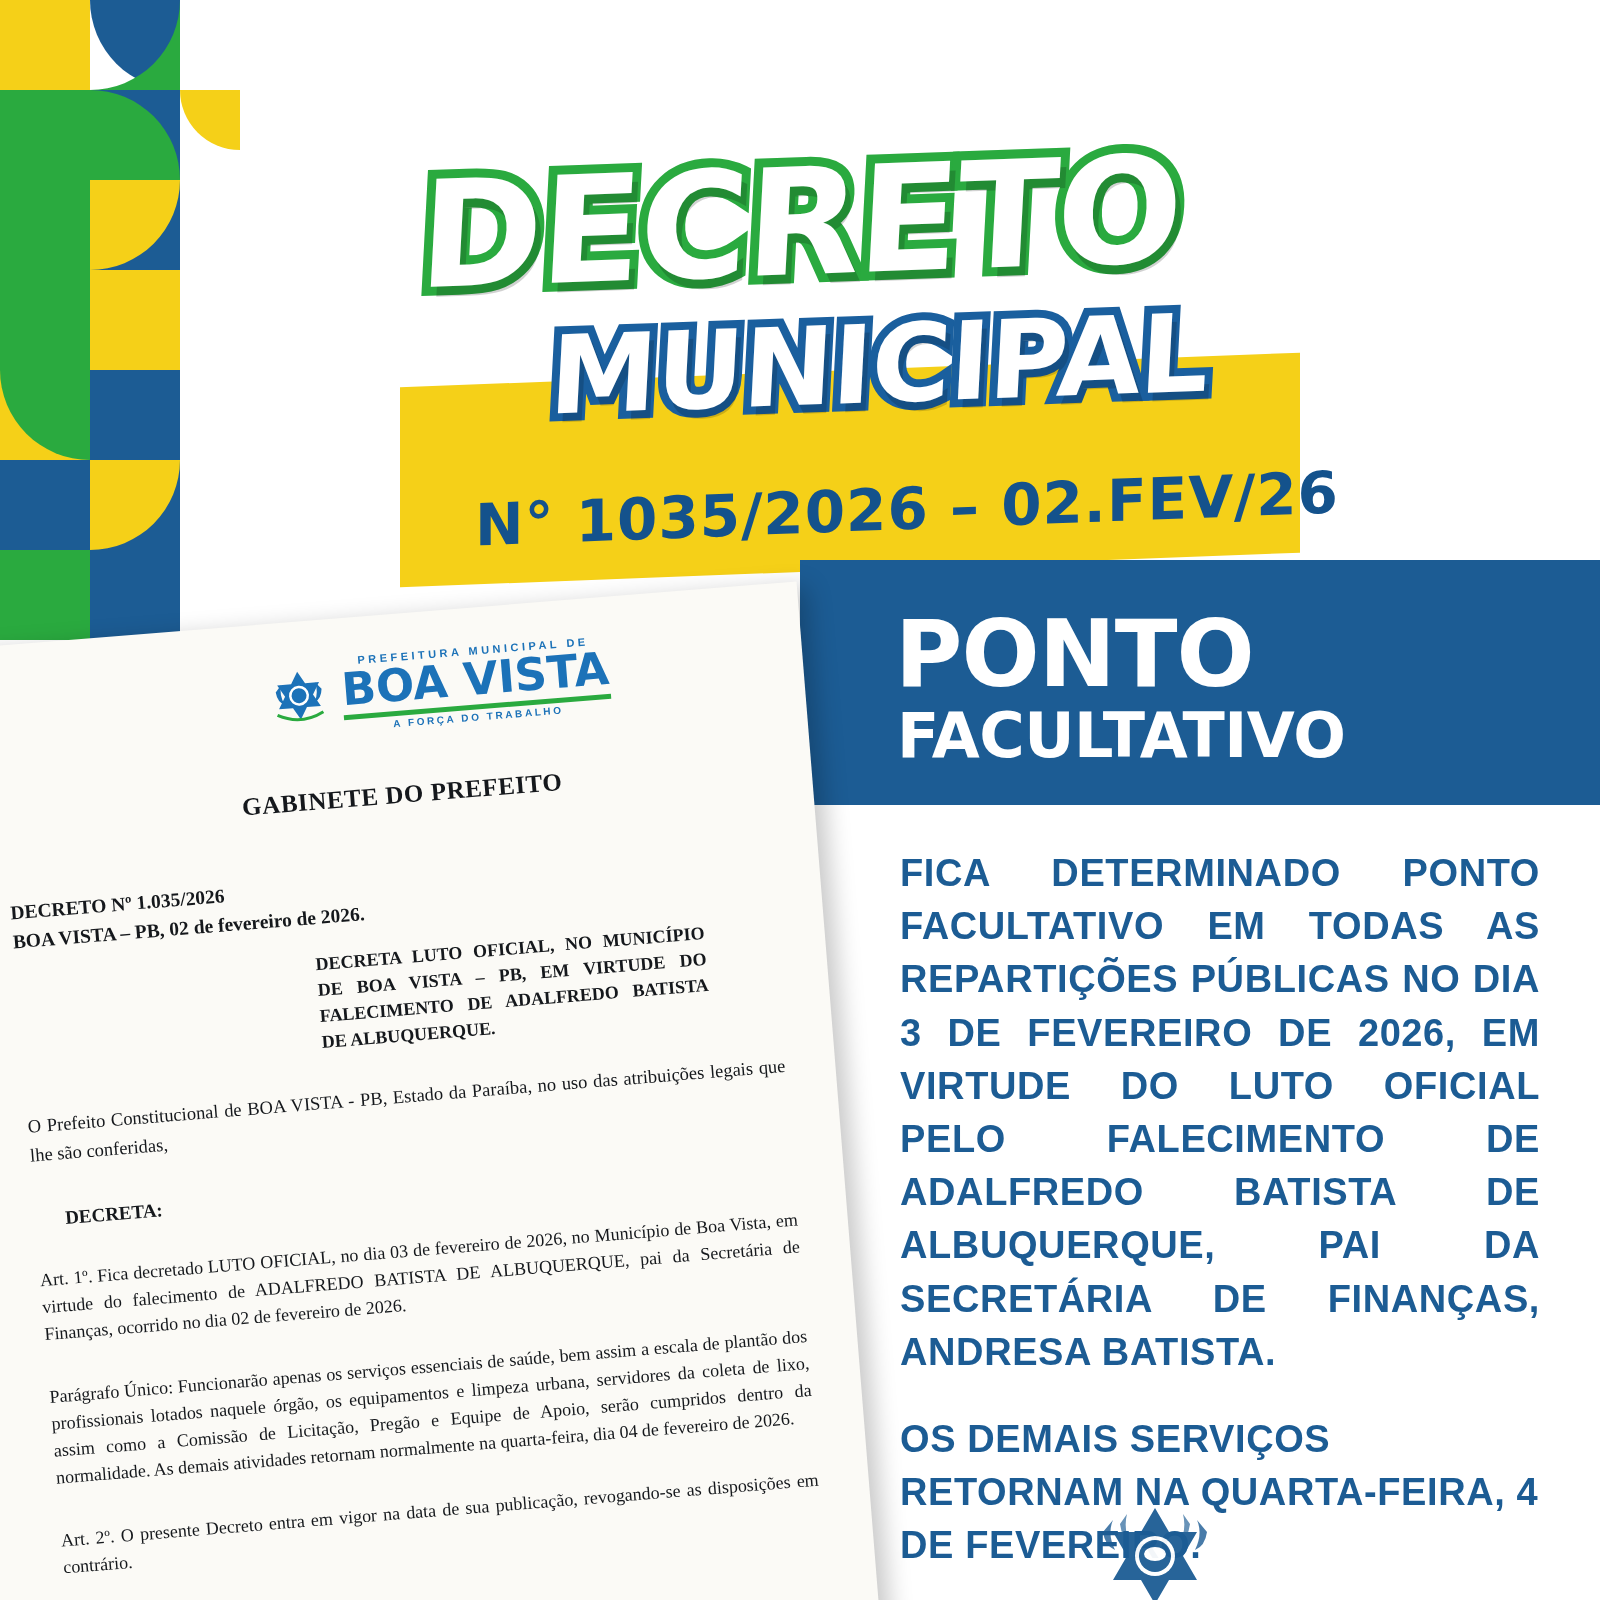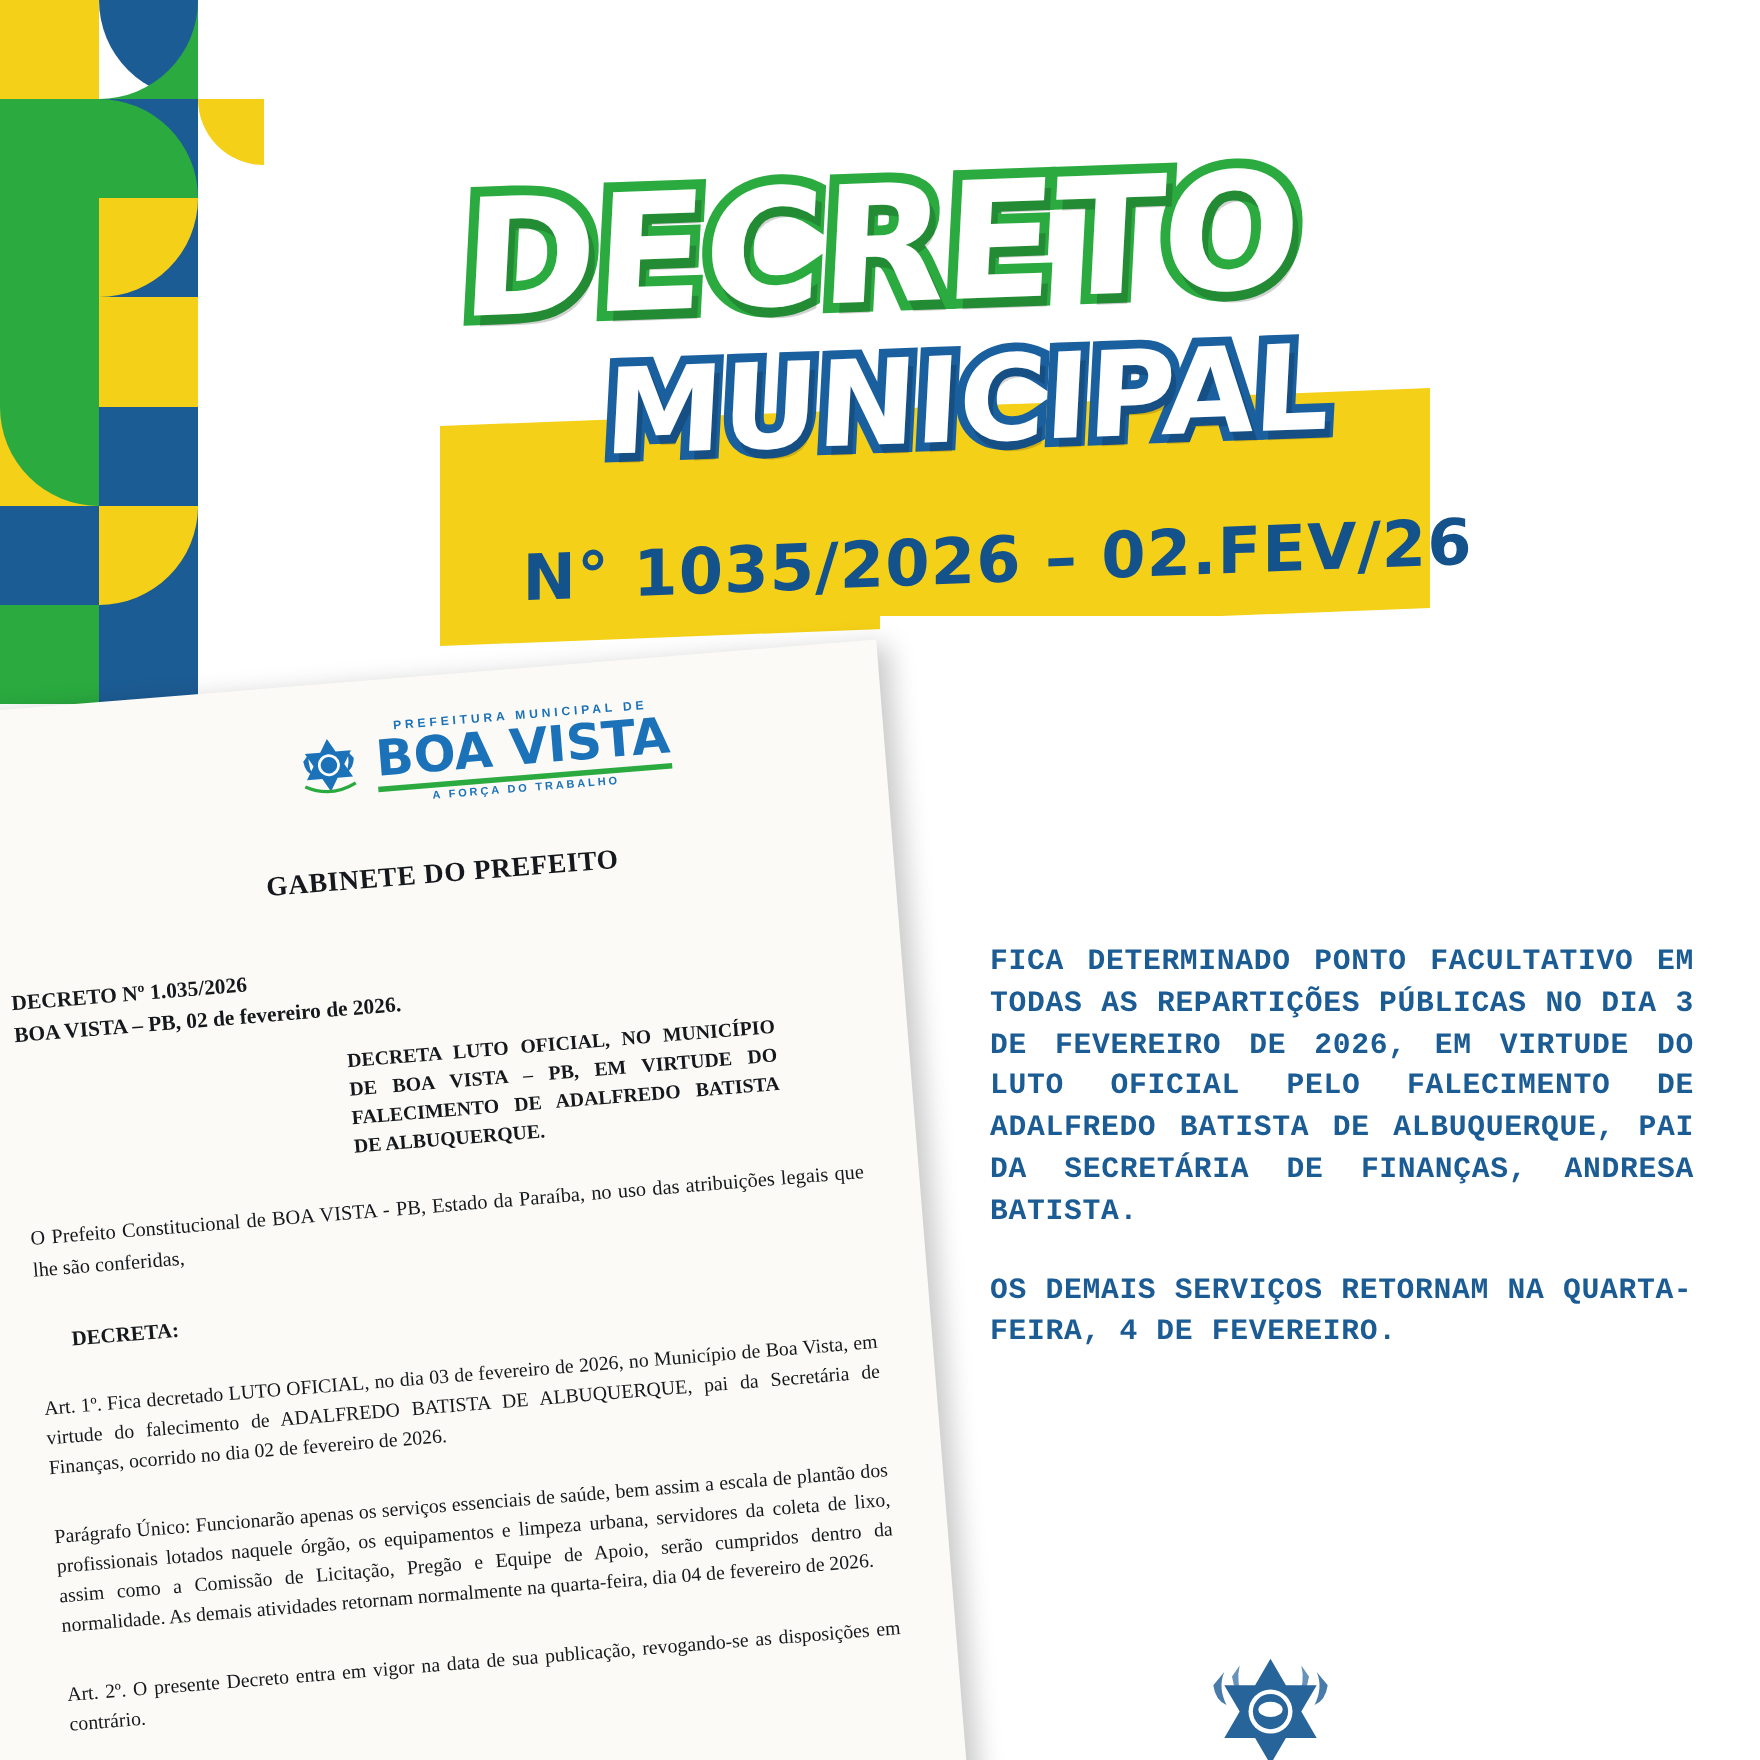--- a/index.html
+++ b/index.html
@@ -141,27 +141,27 @@
   }
 
   .blue-body {
     position: absolute;
     left: 100px;
     top: 285px;
     width: 640px;
   }
   .blue-para {
     color: #1c5c94;
-    font-size: 27px;
+    font-size: 38px;
     line-height: 1.40;
     font-weight: 800;
     letter-spacing: 0.6px;
     text-align: justify;
-    margin: 12px 0 34px 0;
-    font-family: Liberation Mono, monospace;
+    margin: 2px 0 34px 0;
+    font-family: Liberation Sans, sans-serif;
     text-transform: uppercase;
   }
   .blue-para.last {
     text-align: left;
   }
 
   .seal-bottom {
     position: absolute;
     left: 1075px;
     top: 1500px;
@@ -321,20 +321,24 @@
   </div>
 
   <div class="header-wrap">
     <div class="yellow-slab"></div>
     <div class="word-decreto">DECRETO</div>
     <div class="word-municipal">MUNICIPAL</div>
     <div class="decreto-number">N° 1035/2026 – 02.FEV/26</div>
   </div>
 
   <div class="blue-panel">
+    <div class="blue-panel-head">
+      <div class="ponto">PONTO</div>
+      <div class="facultativo">FACULTATIVO</div>
+    </div>
     <div class="blue-body">
       <p class="blue-para">FICA DETERMINADO PONTO FACULTATIVO EM TODAS AS REPARTIÇÕES PÚBLICAS NO DIA 3 DE FEVEREIRO DE 2026, EM VIRTUDE DO LUTO OFICIAL PELO FALECIMENTO DE ADALFREDO BATISTA DE ALBUQUERQUE, PAI DA SECRETÁRIA DE FINANÇAS, ANDRESA BATISTA.</p>
       <p class="blue-para last">OS DEMAIS SERVIÇOS RETORNAM NA QUARTA-FEIRA, 4 DE FEVEREIRO.</p>
     </div>
   </div>
 
   <div class="seal-bottom">
     <svg width="160" height="120" viewBox="0 0 160 120">
       <g fill="#1c5c94">
         <path d="M38,20 q-6,14 2,30 q-10,-4 -12,-18 z" opacity="0.85"></path>

